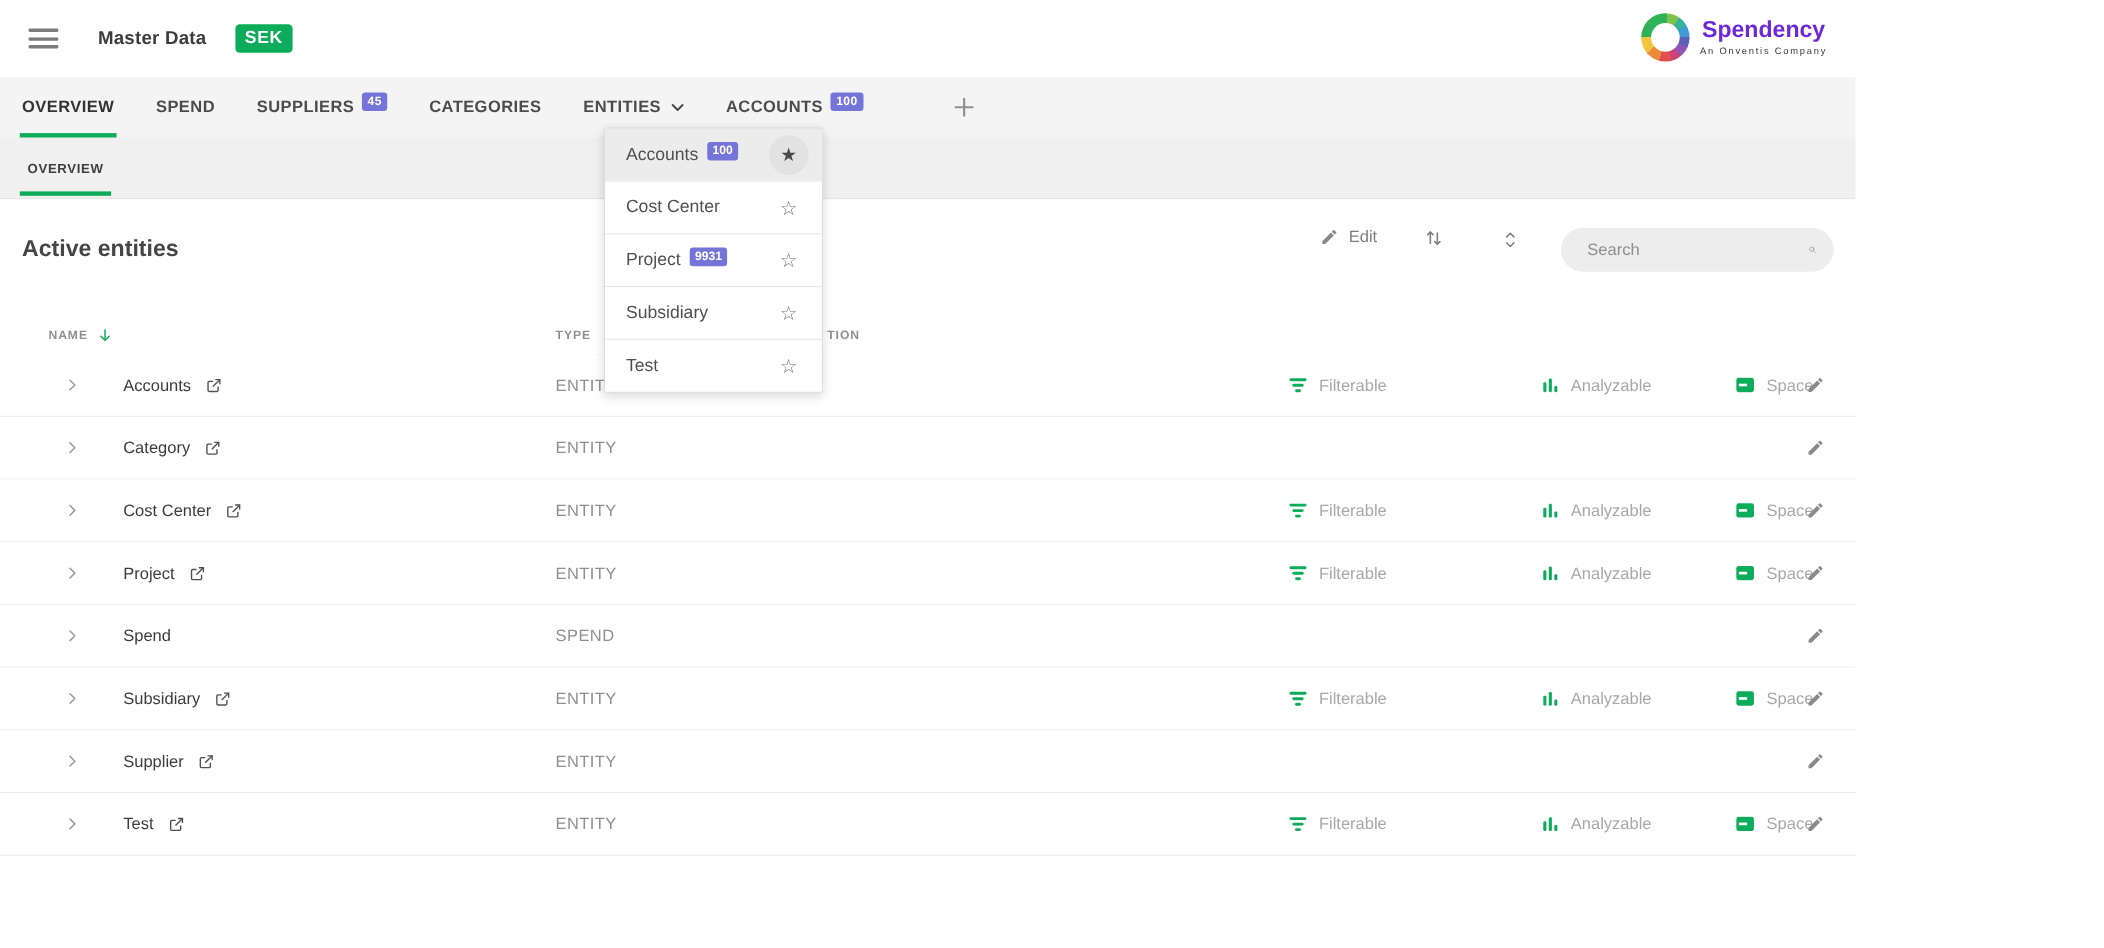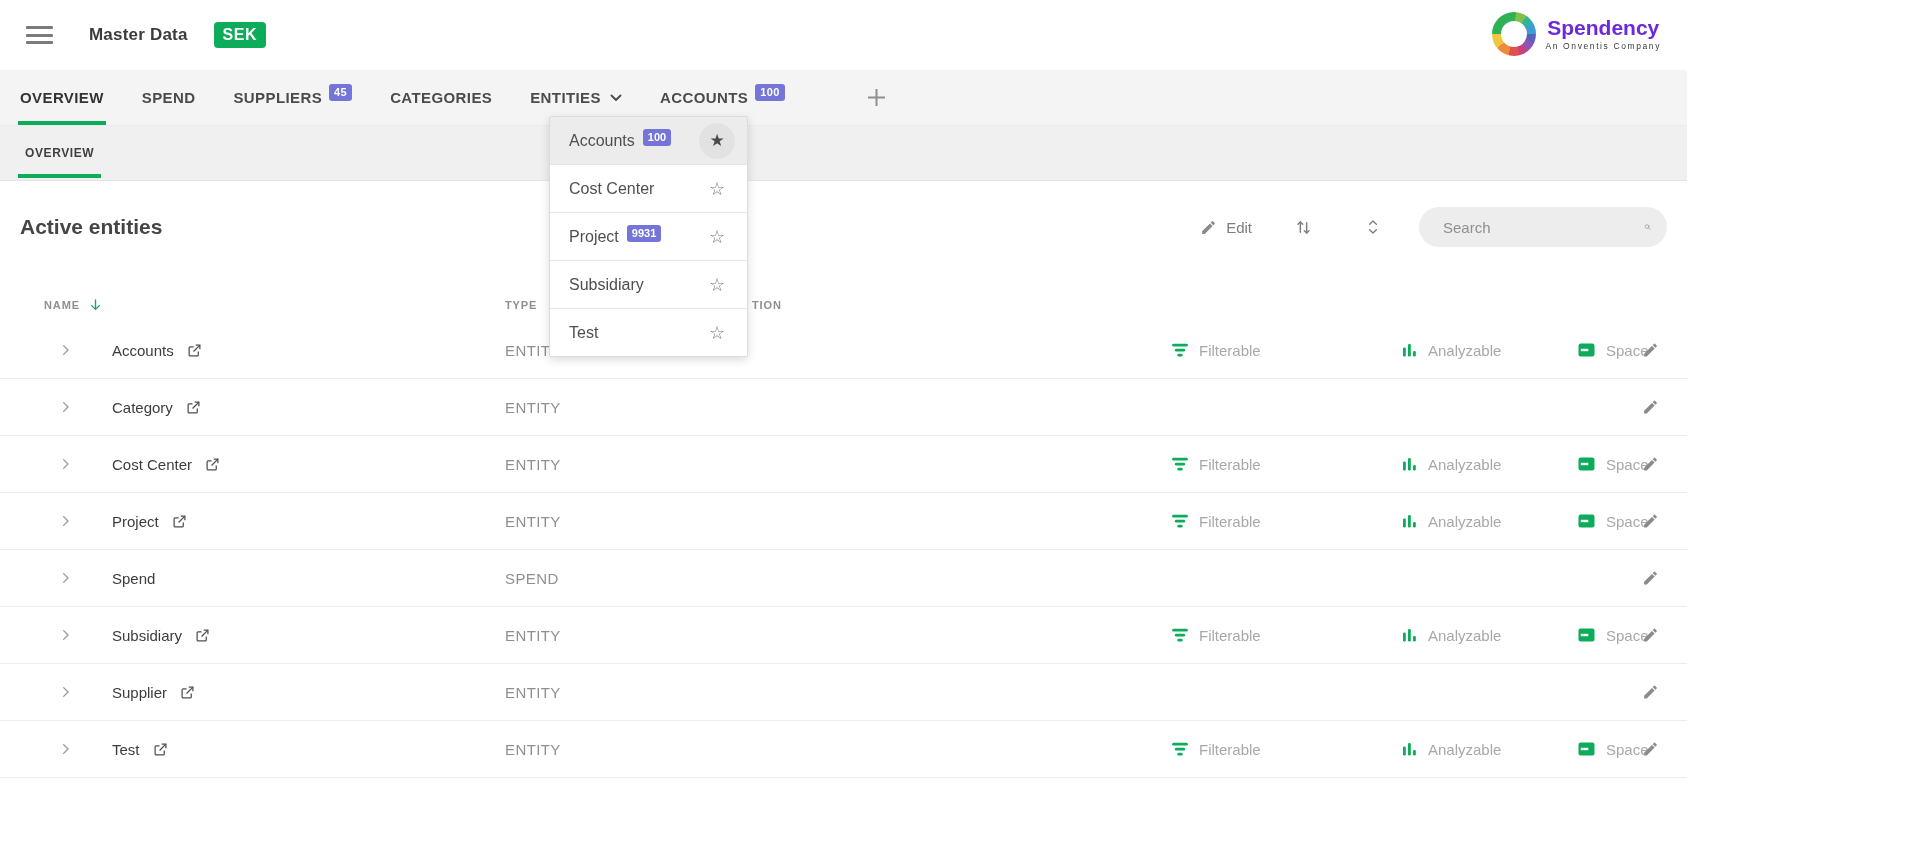--- a/index.html
+++ b/index.html
@@ -43,21 +43,21 @@
   .subbar{position:absolute;top:126px;left:0;right:0;height:54px;background:#f0f0f1;
           border-bottom:1px solid #e4e4e4;}
   .subtab{position:absolute;left:18px;top:0;height:100%;display:flex;align-items:center;
           padding:0 7px;font-size:12px;font-weight:700;color:#3f3f3f;letter-spacing:.6px;cursor:pointer;}
   .subtab-underline{position:absolute;left:0;right:0;bottom:2px;height:4px;background:#0cac5a;}
 
   
   .toolbar{position:absolute;top:196px;left:0;right:0;height:62px;display:flex;
            align-items:center;padding:0 20px;}
   .page-heading{font-size:21px;font-weight:700;color:#454545;}
-  .controls{margin-left:auto;display:flex;align-items:center;}
+  .controls{margin-left:auto;display:flex;align-items:flex-start;}
   .edit-btn{display:flex;align-items:center;cursor:pointer;}
   .edit-btn span{margin-left:9px;font-size:15px;color:#7d7d7d;}
   .icon-btn{display:flex;align-items:center;cursor:pointer;}
   .sort-btn{margin-left:42px;}
   .unfold-btn{margin-left:52px;}
   .search-pill{margin-left:38px;width:210px;height:40px;border-radius:20px;background:#ededee;
                display:flex;align-items:center;padding:0 16px 0 22px;}
   .search-pill input{flex:1;border:none;outline:none;background:transparent;font-size:15px;
                color:#555;font-family:"Liberation Sans",sans-serif;}
   .search-pill input::placeholder{color:#8f8f8f;}

